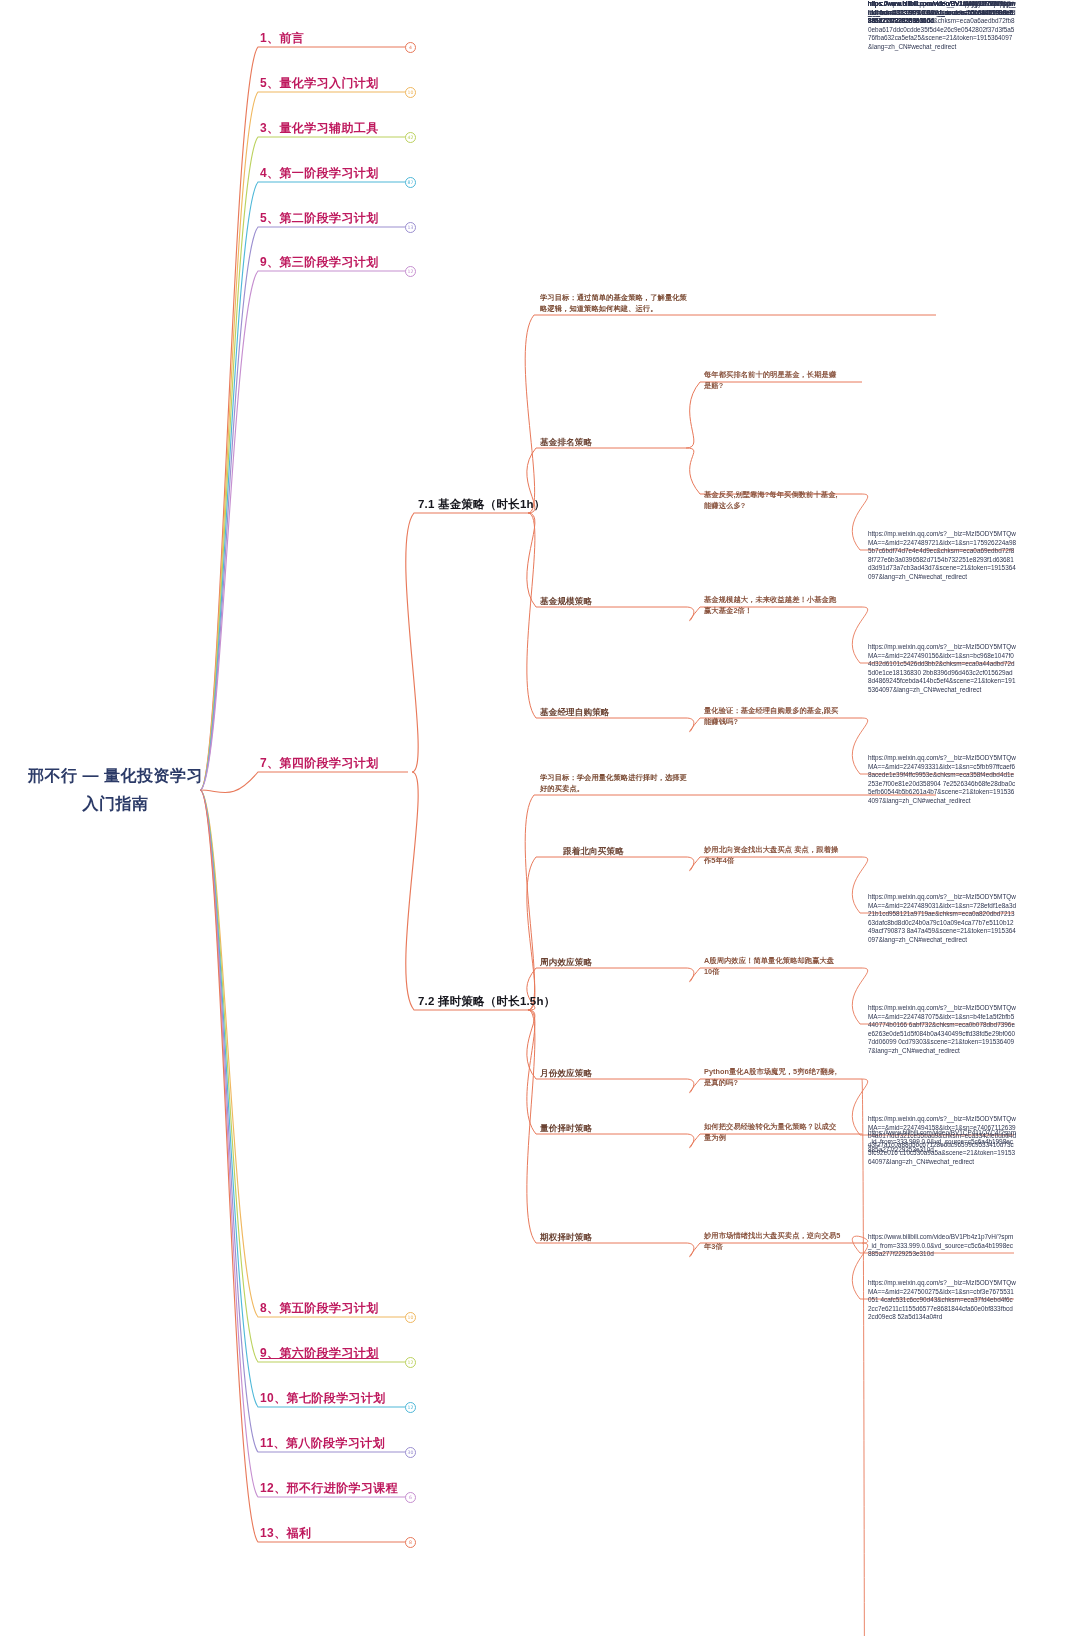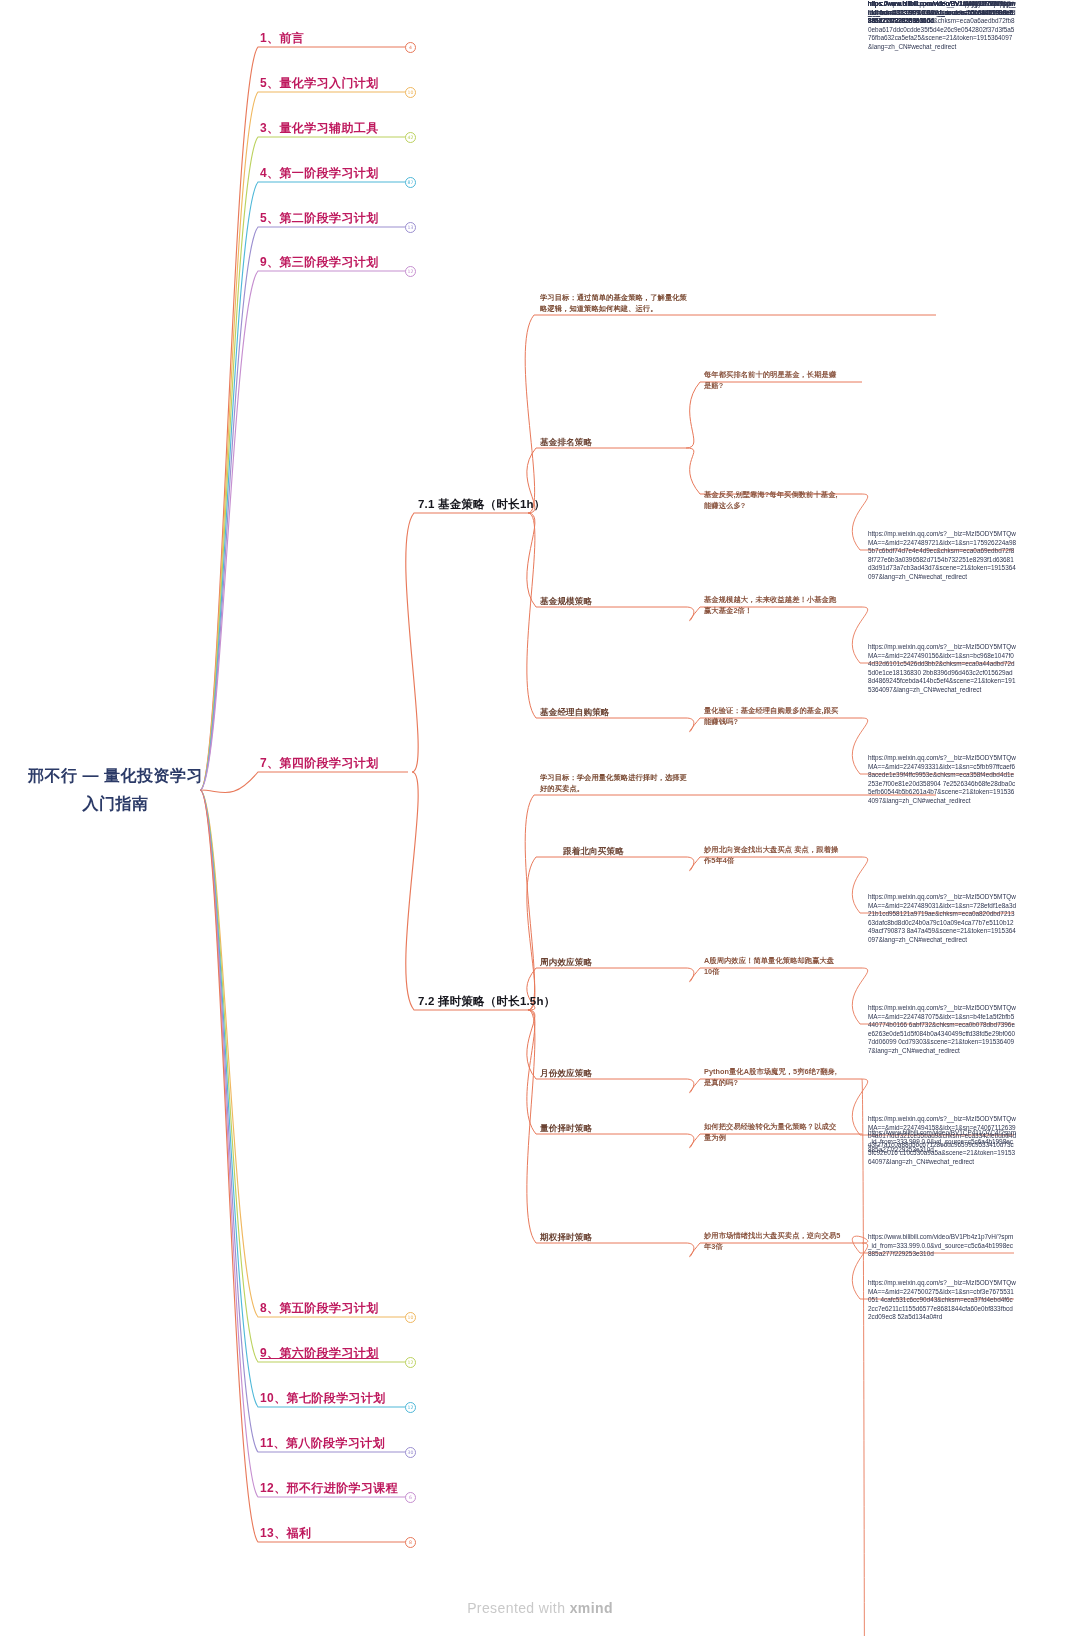--- a/index.html
+++ b/index.html
@@ -188,16 +188,13 @@
       <div class="node url" style="left: 868px; top: 1129px;">https://www.bilibili.com/video/BV1CP411Q7C4/?spm_id_from=333.999.0.0&amp;vd_source=c5c6a4b1998ec885a277f229253e310d</div>
       <div class="node url" style="left: 868px; top: 1115px;">https://mp.weixin.qq.com/s?__biz=MzI5ODY5MTQwMA==&amp;mid=2247494158&amp;idx=1&amp;sn=e74067112639b4a017fdcf321ce55bad9&amp;chksm=eca3342febdbd4dd3f27a1c0a88d56c67128e6dc96599c9533410d73c5fc92e016 c10c530a9a5a&amp;scene=21&amp;token=1915364097&amp;lang=zh_CN#wechat_redirect</div>
       <div class="node l3" style="left: 540px; top: 1123px;">量价择时策略</div>
       <div class="node qst" style="left: 704px; top: 1121px;">如何把交易经验转化为量化策略？以成交量为例</div>
       <div class="node url" style="left: 868px;">https://www.bilibili.com/video/BV1Sy4y1s7dF/?spm_id_from=333.999.0.0&amp;vd_source=c5c6a4b1998ec885a277f229253e310d</div>
       <div class="node l3" style="left: 540px; top: 1232px;">期权择时策略</div>
       <div class="node qst" style="left: 704px; top: 1230px;">妙用市场情绪找出大盘买卖点，逆向交易5年3倍</div>
       <div class="node url" style="left: 868px; top: 1233px;">https://www.bilibili.com/video/BV1Pb4z1p7vH/?spm_id_from=333.999.0.0&amp;vd_source=c5c6a4b1998ec885a277f229253e310d</div>
       <div class="node url" style="left: 868px; top: 1279px;">https://mp.weixin.qq.com/s?__biz=MzI5ODY5MTQwMA==&amp;mid=2247500275&amp;idx=1&amp;sn=cbf3e7675531051 4cafc531c6cc90d43&amp;chksm=eca37fd4ebd4f6c2cc7e6211c1155d6577e8681844cfa60e0bf833fbcd2cd09ec8 52a5d134a0#rd</div>
     </div>
-  <div class="watermark">
-    <span>Presented with </span><b>xmind</b>
-  </div>
 </div>
 
 </body></html>

